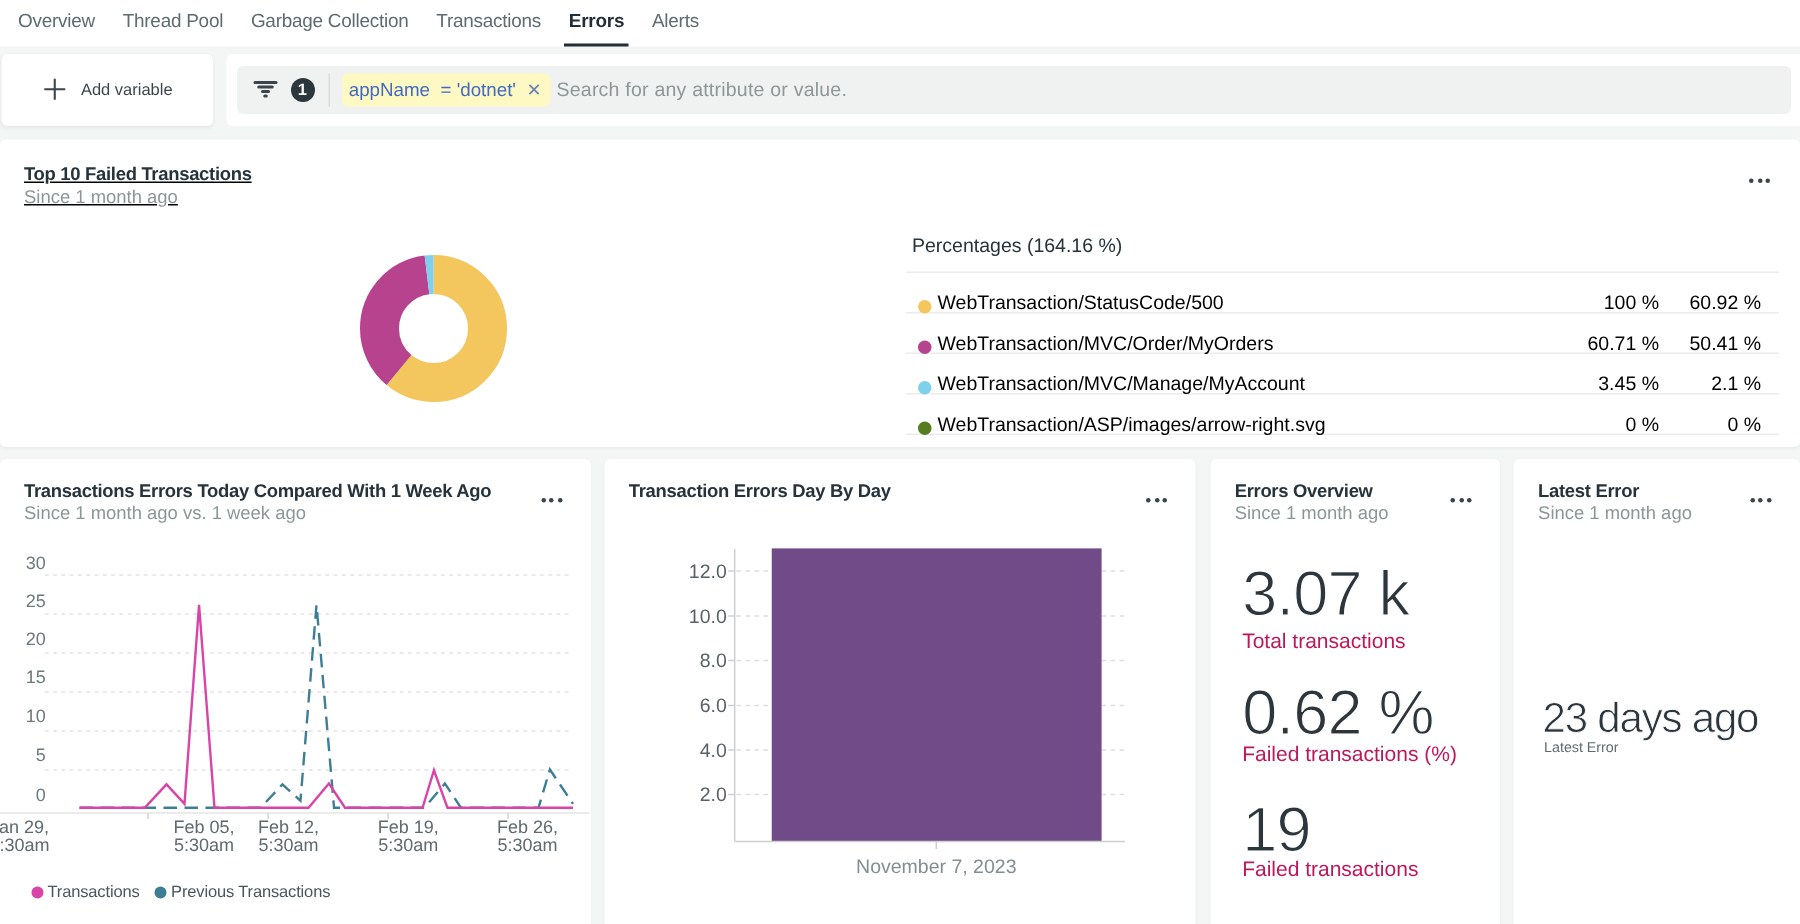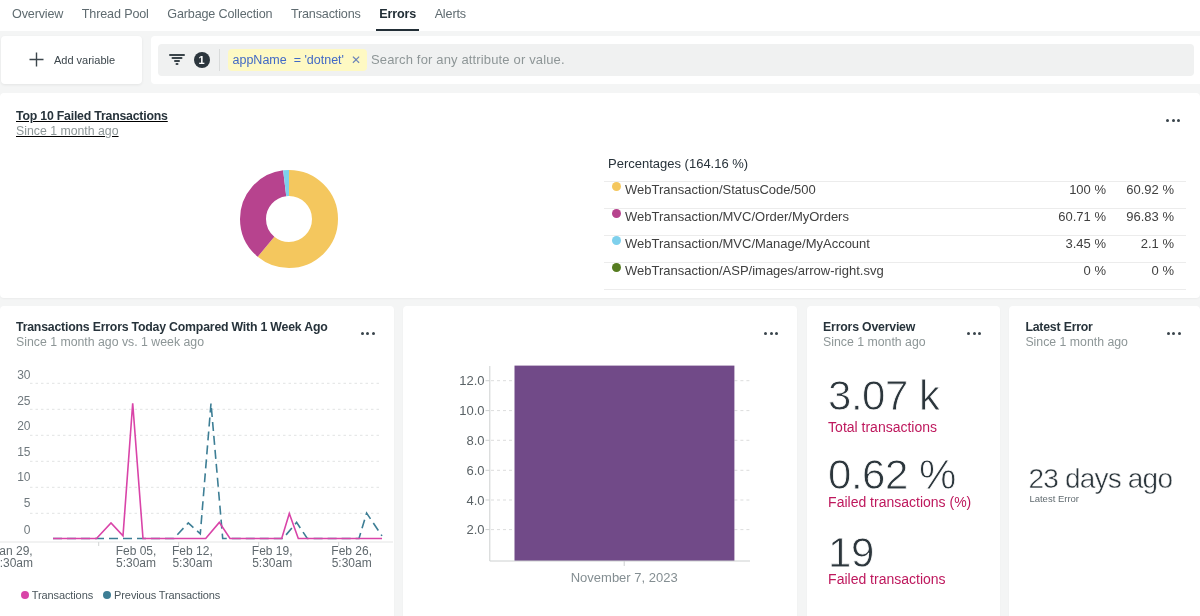--- a/index.html
+++ b/index.html
@@ -27,21 +27,21 @@
 #chip { margin-left:8px; height:22px; background:#fef9c3; border-radius:4px; display:flex; align-items:center; padding:0 6px 0 5px; font-size:12.5px; color:#4169c6; }
 #chip .x { margin-left:7px; color:#6b83b8; font-size:12px; }
 #fph { margin-left:4px; font-size:13px; color:#8e9697; letter-spacing:0.15px; }
 
 #top { top:92.5px; left:0; width:1200px; height:205px; }
 #top .hd { position:absolute; left:16px; top:17px;text-decoration:underline; }
 #donut { position:absolute; left:239.6px; top:77.8px; width:98px; height:98px; }
 #tbl { position:absolute; left:604px; top:0px; width:582px; height:205px; }
 #tbl .th { position:absolute; left:4px; top:63px; font-size:13px; color:#27323a; }
 #tbl .rows { position:absolute; left:0; right:0; top:88.5px; border-top:1px solid #ececec; }
-#tbl .row { height:27px; display:flex; align-items:flex-start; box-shadow:inset 0 -1px 0 #ececec; font-size:13px; color:#404040; }
+#tbl .row { height:27px; display:flex; align-items:flex-end; box-shadow:inset 0 -1px 0 #ececec; font-size:13px; color:#000000; }
 #tbl .row b { width:9px; height:9px; border-radius:50%; margin-left:8px; flex:none; }
 #tbl .row .lb { margin-left:4px; flex:1; }
 #tbl .row .v1 { width:90px; text-align:right; }
 #tbl .row .v2 { width:68px; text-align:right; padding-right:0px; margin-right:12px; }
 
 #p1 { top:306.3px; left:0; width:393.6px; height:330px; }
 #p2 { top:306.3px; left:403.2px; width:394.1px; height:330px; }
 #p3 { top:306.3px; left:807.1px; width:193.3px; height:330px; }
 #p4 { top:306.3px; left:1009.4px; width:190.6px; height:330px; }
 .hd2 { position:absolute; left:16px; top:14.5px; right:16px; }
@@ -111,21 +111,21 @@
       <div class="row">
           <b style="background:#f4c75e"></b>
           <span class="lb">WebTransaction/StatusCode/500</span>
           <span class="v1">100 %</span>
           <span class="v2">60.92 %</span>
         </div>
       <div class="row">
           <b style="background:#b7438e"></b>
           <span class="lb">WebTransaction/MVC/Order/MyOrders</span>
           <span class="v1">60.71 %</span>
-          <span class="v2">96.83 %</span>
+          <span class="v2">50.41 %</span>
         </div>
       <div class="row">
           <b style="background:#7ed0ec"></b>
           <span class="lb">WebTransaction/MVC/Manage/MyAccount</span>
           <span class="v1">3.45 %</span>
           <span class="v2">2.1 %</span>
         </div>
       <div class="row">
           <b style="background:#567c20"></b>
           <span class="lb">WebTransaction/ASP/images/arrow-right.svg</span>
@@ -175,20 +175,23 @@
   <div class="xlabs" style="left:329.7px; top:238.7px; width:44px;">Feb 26,<br>5:30am</div>
   <div id="legend">
     <b style="background:#d944a8"></b>
       <span>Transactions</span>
     <b style="background:#3d7e95; margin-left:10px;"></b>
       <span>Previous Transactions</span>
   </div>
 </div>
 
 <div class="panel" id="p2">
+  <div class="hd2">
+      <div class="ptitle">Transaction Errors Day By Day</div>
+    </div>
   <div class="dots" style="right:19px; top:26px;">
       <i></i>
       <i></i>
       <i></i>
     </div>
   <svg id="bchart" style="position:absolute; left:0; top:54px;" width="394" height="212" viewBox="0 0 394 212">
     <line x1="88" y1="20.7" x2="111.5" y2="20.7" stroke="#dcdddd" stroke-width="1" stroke-dasharray="3,3"></line>
     <line x1="331.4" y1="20.7" x2="347" y2="20.7" stroke="#dcdddd" stroke-width="1" stroke-dasharray="3,3"></line>
     <line x1="82.5" y1="20.7" x2="86.8" y2="20.7" stroke="#cdd0d0" stroke-width="1"></line>
     <line x1="88" y1="50.6" x2="111.5" y2="50.6" stroke="#dcdddd" stroke-width="1" stroke-dasharray="3,3"></line>

